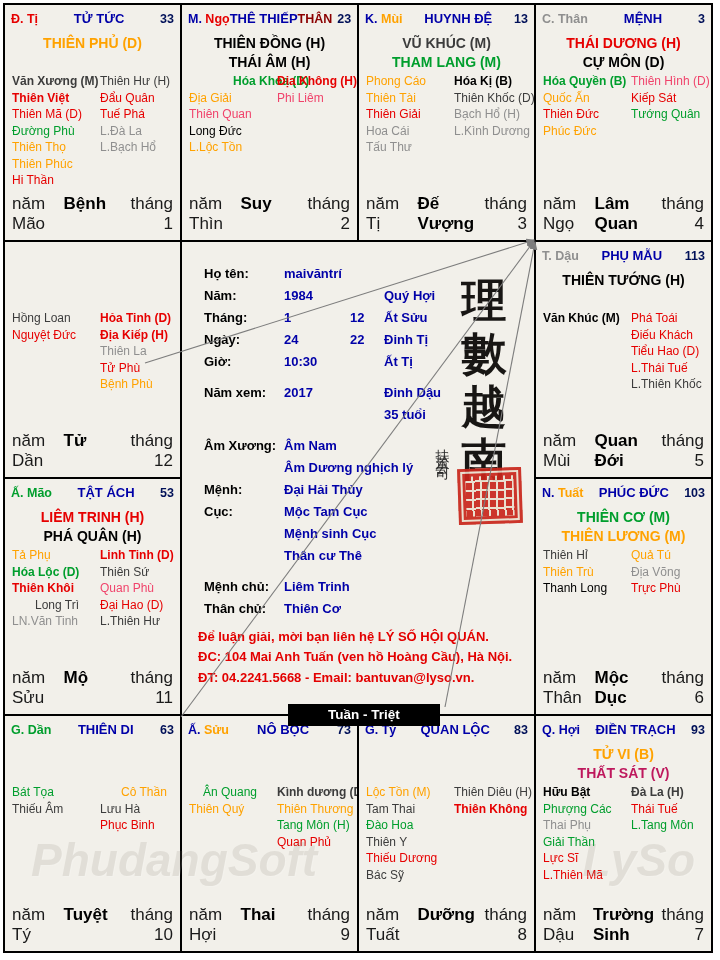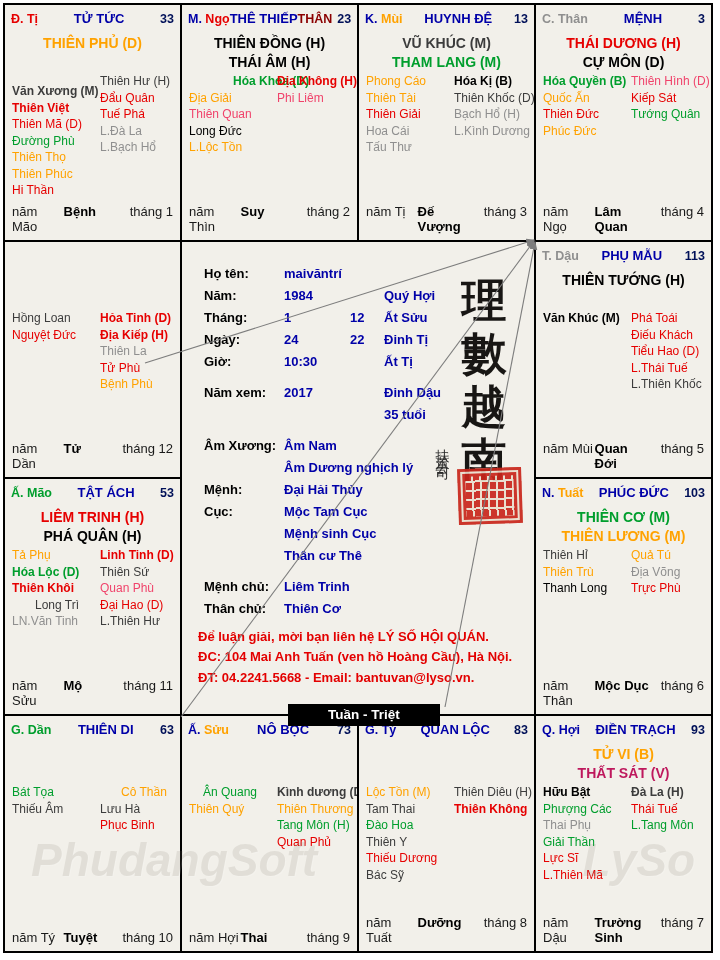--- a/index.html
+++ b/index.html
@@ -11,21 +11,21 @@
 
   
   .hdr{display:flex;align-items:baseline;padding:6px 6px 0 6px;font-size:12.5px;font-weight:bold;white-space:nowrap;}
   .canchi{letter-spacing:0;}
   .pname{flex:1;text-align:center;color:#0000a8;font-size:13px;}
   .extra{color:#8b0000;margin-right:5px;}
   .num{color:#001058;}
   .mains{position:absolute;top:29px;left:0;right:0;text-align:center;font-weight:bold;font-size:14px;line-height:19px;white-space:nowrap;}
   .colL{position:absolute;left:7px;top:68px;font-size:12px;line-height:16.5px;white-space:nowrap;}
   .colR{position:absolute;left:95px;top:68px;font-size:12px;line-height:16.5px;white-space:nowrap;}
-  .foot{position:absolute;left:7px;right:7px;bottom:6px;display:flex;align-items:baseline;font-size:13px;color:#1a1a1a;}
+  .foot{position:absolute;left:7px;right:7px;bottom:6px;display:flex;align-items:baseline;font-size:17px;color:#1a1a1a;}
   .foot .nam{width:32%;}
   .foot .stage{flex:1;text-align:left;font-weight:bold;color:#000000;}
   .foot .thang{width:32%;text-align:right;}
 
   
   .info{position:absolute;left:22px;top:24px;font-size:13px;font-weight:bold;}
   .irow{height:22px;white-space:nowrap;}
   .igap{height:9px;}
   .irow .lbl{display:inline-block;width:80px;color:#000;}
   .irow .v1{display:inline-block;width:66px;color:#0000a8;}
@@ -91,21 +91,21 @@
   <div class="cell" style="grid-area: 1 / 1;">
         <div class="hdr">
           <span class="canchi"><span style="color: rgb(230, 0, 0);">Đ. </span><span style="color: rgb(230, 0, 0);">Tị</span></span>
           <span class="pname">TỬ TỨC</span>
           <span class="num">33</span>
         </div>
         <div class="mains">
           <div style="color: rgb(255, 162, 0);">THIÊN PHỦ (D)</div>
         </div>
         <div class="colL">
-          <div style="color: rgb(60, 60, 60); font-weight: bold; margin-top: 10px;">Văn Xương (M)</div>
+          <div style="color: rgb(60, 60, 60); font-weight: bold;">Văn Xương (M)</div>
           <div style="color: rgb(230, 0, 0); font-weight: bold;">Thiên Việt</div>
           <div style="color: rgb(230, 0, 0);">Thiên Mã (D)</div>
           <div style="color: rgb(0, 158, 45);">Đường Phù</div>
           <div style="color: rgb(255, 162, 0);">Thiên Thọ</div>
           <div style="color: rgb(255, 162, 0);">Thiên Phúc</div>
           <div style="color: rgb(230, 0, 0);">Hi Thần</div>
         </div>
         <div class="colR">
           <div style="color: rgb(60, 60, 60);">Thiên Hư (H)</div>
           <div style="color: rgb(230, 0, 0);">Đẩu Quân</div>

